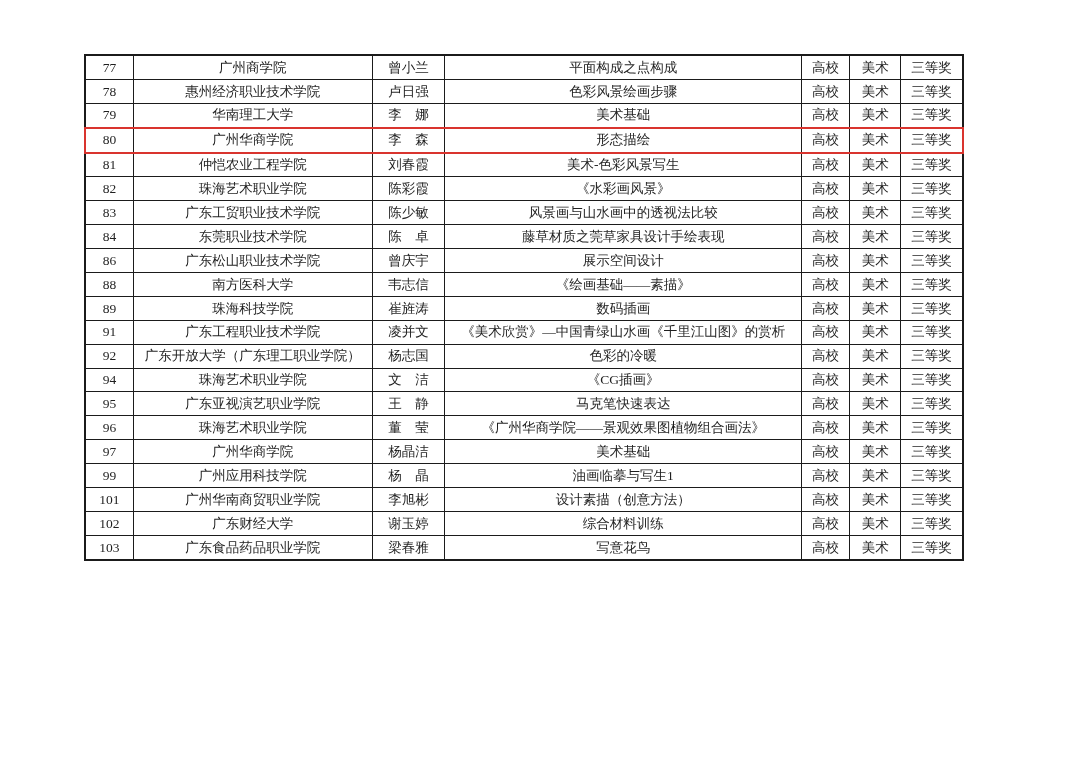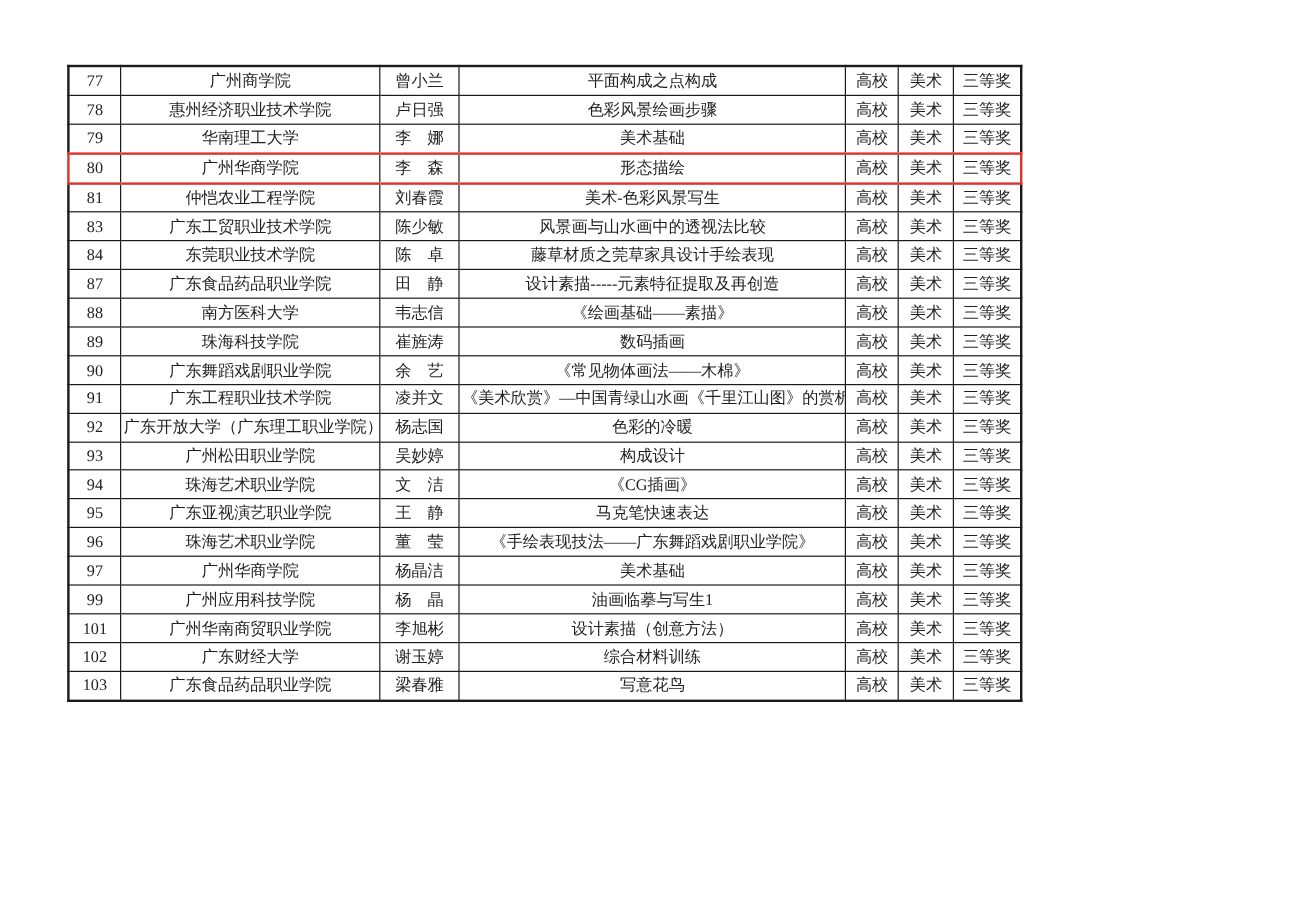--- a/index.html
+++ b/index.html
@@ -10,23 +10,23 @@
   .page {
     position: relative;
     width: 1080px;
     height: 764px;
     background: #ffffff;
     font-family: "Liberation Serif", "DejaVu Serif", serif;
     color: #1f1f1f;
   }
   table.award-table {
     position: absolute;
-    left: 56px;
+    left: 84px;
     top: 54px;
-    width: 796px;
+    width: 880px;
     table-layout: fixed;
     border-collapse: collapse;
     border: 2px solid #1b1b1b;
   }
   table.award-table td {
     border: 1px solid #1b1b1b;
     height: 22.9px;
     padding: 0 2px;
     text-align: center;
     vertical-align: middle;
@@ -104,42 +104,51 @@
         <tr>
       <td>81</td>
       <td>仲恺农业工程学院</td>
       <td>刘春霞</td>
       <td>美术-色彩风景写生</td>
       <td>高校</td>
       <td>美术</td>
       <td>三等奖</td>
     </tr>
         <tr>
+      <td>82</td>
+      <td>珠海艺术职业学院</td>
+      <td>陈彩霞</td>
+      <td>《水彩画风景》</td>
+      <td>高校</td>
+      <td>美术</td>
+      <td>三等奖</td>
+    </tr>
+        <tr>
       <td>83</td>
       <td>广东工贸职业技术学院</td>
       <td>陈少敏</td>
       <td>风景画与山水画中的透视法比较</td>
       <td>高校</td>
       <td>美术</td>
       <td>三等奖</td>
     </tr>
         <tr>
       <td>84</td>
       <td>东莞职业技术学院</td>
       <td>陈　卓</td>
       <td>藤草材质之莞草家具设计手绘表现</td>
       <td>高校</td>
       <td>美术</td>
       <td>三等奖</td>
     </tr>
         <tr>
-      <td>87</td>
-      <td>广东食品药品职业学院</td>
-      <td>田　静</td>
-      <td>设计素描-----元素特征提取及再创造</td>
+      <td>86</td>
+      <td>广东松山职业技术学院</td>
+      <td>曾庆宇</td>
+      <td>展示空间设计</td>
       <td>高校</td>
       <td>美术</td>
       <td>三等奖</td>
     </tr>
         <tr>
       <td>88</td>
       <td>南方医科大学</td>
       <td>韦志信</td>
       <td>《绘画基础——素描》</td>
       <td>高校</td>
@@ -149,56 +158,38 @@
         <tr>
       <td>89</td>
       <td>珠海科技学院</td>
       <td>崔旌涛</td>
       <td>数码插画</td>
       <td>高校</td>
       <td>美术</td>
       <td>三等奖</td>
     </tr>
         <tr>
-      <td>90</td>
-      <td>广东舞蹈戏剧职业学院</td>
-      <td>余　艺</td>
-      <td>《常见物体画法——木棉》</td>
-      <td>高校</td>
-      <td>美术</td>
-      <td>三等奖</td>
-    </tr>
-        <tr>
       <td>91</td>
       <td>广东工程职业技术学院</td>
       <td>凌并文</td>
       <td>《美术欣赏》—中国青绿山水画《千里江山图》的赏析</td>
       <td>高校</td>
       <td>美术</td>
       <td>三等奖</td>
     </tr>
         <tr>
       <td>92</td>
       <td>广东开放大学（广东理工职业学院）</td>
       <td>杨志国</td>
       <td>色彩的冷暖</td>
       <td>高校</td>
       <td>美术</td>
       <td>三等奖</td>
     </tr>
         <tr>
-      <td>93</td>
-      <td>广州松田职业学院</td>
-      <td>吴妙婷</td>
-      <td>构成设计</td>
-      <td>高校</td>
-      <td>美术</td>
-      <td>三等奖</td>
-    </tr>
-        <tr>
       <td>94</td>
       <td>珠海艺术职业学院</td>
       <td>文　洁</td>
       <td>《CG插画》</td>
       <td>高校</td>
       <td>美术</td>
       <td>三等奖</td>
     </tr>
         <tr>
       <td>95</td>
@@ -206,21 +197,21 @@
       <td>王　静</td>
       <td>马克笔快速表达</td>
       <td>高校</td>
       <td>美术</td>
       <td>三等奖</td>
     </tr>
         <tr>
       <td>96</td>
       <td>珠海艺术职业学院</td>
       <td>董　莹</td>
-      <td>《手绘表现技法——广东舞蹈戏剧职业学院》</td>
+      <td>《广州华商学院——景观效果图植物组合画法》</td>
       <td>高校</td>
       <td>美术</td>
       <td>三等奖</td>
     </tr>
         <tr>
       <td>97</td>
       <td>广州华商学院</td>
       <td>杨晶洁</td>
       <td>美术基础</td>
       <td>高校</td>

